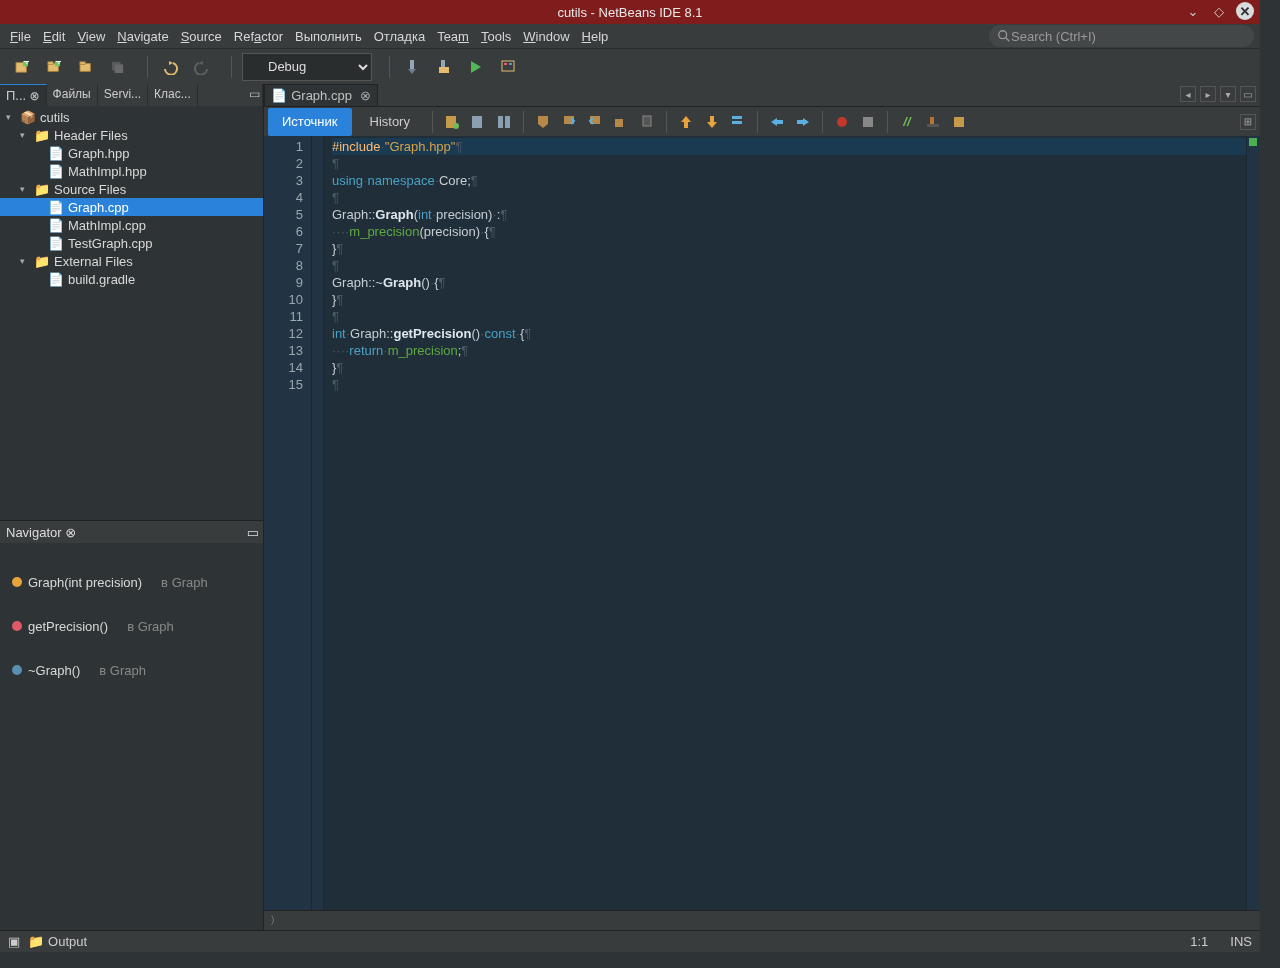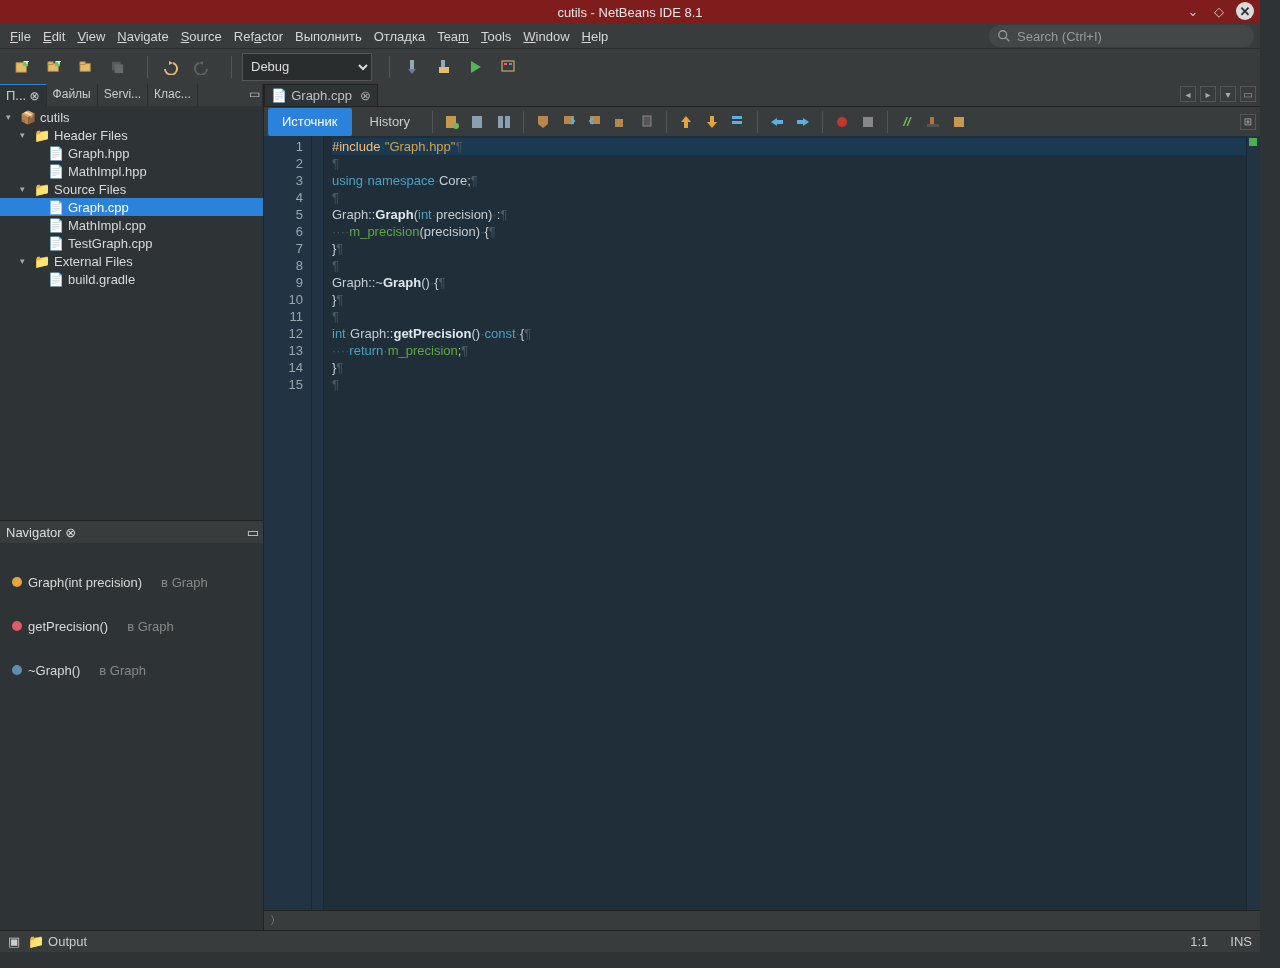--- a/index.html
+++ b/index.html
@@ -10,30 +10,30 @@
 .titlebar { height:24px; background:#7f1d1d; display:flex; align-items:center; justify-content:center; position:relative; }
 .titlebar .title { color:#e8e8e8; font-size:13px; }
 .winbtns { position:absolute; right:6px; top:2px; display:flex; gap:8px; align-items:center; }
 .winbtns span { width:18px; height:18px; display:flex; align-items:center; justify-content:center; color:#ccc; border-radius:50%; }
 .winbtns .close { background:#d9dcdd; color:#2a2e2f; font-weight:bold; }
 
 
 .menubar { height:24px; background:#383c3d; display:flex; align-items:center; padding:0 4px; position:relative; }
 .menubar .m { padding:2px 6px; color:#d6d6d6; }
 .menubar .m u { text-decoration:underline; }
-.search { position:absolute; right:6px; top:1px; height:22px; width:265px; background:#434748; border-radius:11px; display:flex; align-items:center; padding:0 8px; gap:6px; color:#999; }
+.search { position:absolute; right:6px; top:1px; height:22px; width:265px; background:#434748; border-radius:11px; display:flex; align-items:center; padding:0 8px; gap:0; color:#999; }
 .search svg { flex-shrink:0; }
 
 
 .toolbar { height:36px; background:#383c3d; border-top:1px solid #2a2d2e; display:flex; align-items:center; padding:0 10px; gap:8px; }
 .tb { width:24px; height:24px; display:flex; align-items:center; justify-content:center; }
 .tb.sep { width:8px; border-right:1px solid #555; height:22px; margin:0 2px; }
 .tb svg { filter:brightness(1.05); }
 .tb.disabled { opacity:0.45; }
-select.cfg { background:#2a2d2e; color:#ddd; border:1px solid #555; height:28px; width:130px; padding:0 4px; }
+select.cfg { background:#2a2d2e; color:#ddd; border:1px solid #555; height:28px; width:130px; padding:0 21px; }
 
 
 .work { flex:1; display:flex; min-height:0; }
 .left-col { width:264px; display:flex; flex-direction:column; background:#2e3436; border-right:1px solid #222; }
 
 
 .lefttabs { height:22px; display:flex; align-items:flex-end; background:#383c3d; position:relative; }
 .lt { height:22px; padding:3px 6px 2px; font-size:12px; color:#ccc; border-right:1px solid #2a2d2e; }
 .lt.active { background:#2e3436; border-top:1px solid #2a82da; }
 .lt.min { margin-left:auto; width:20px; text-align:center; }

